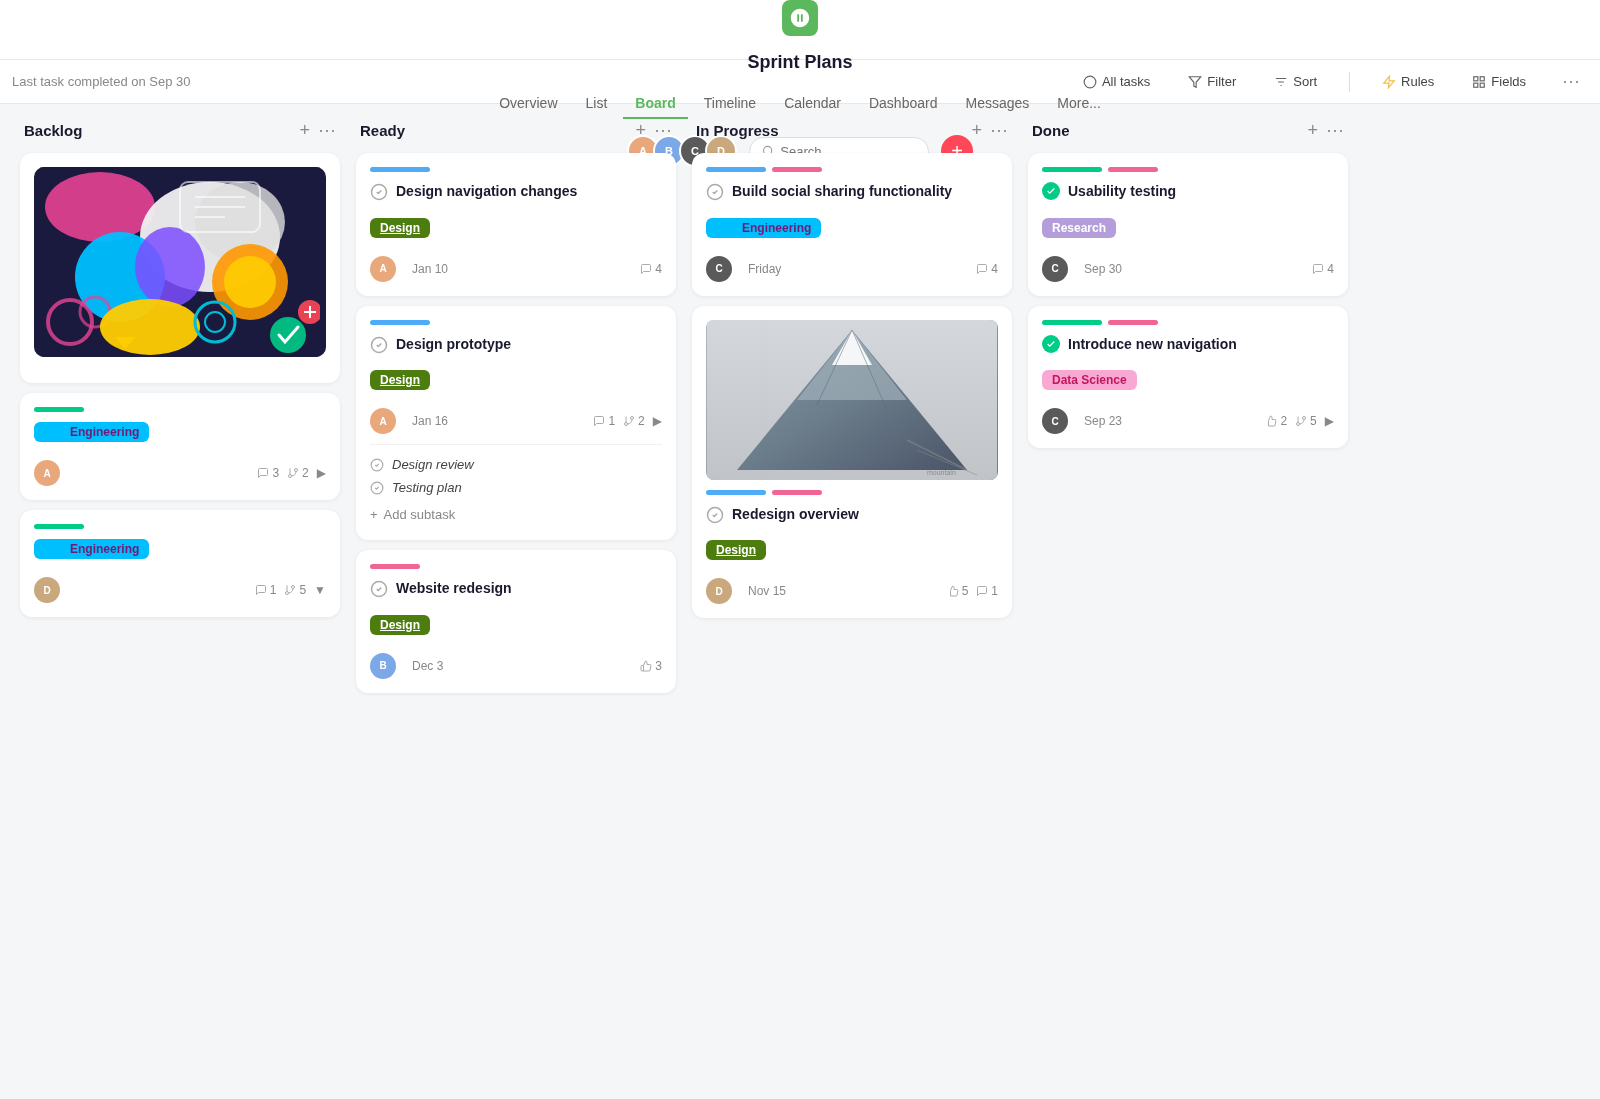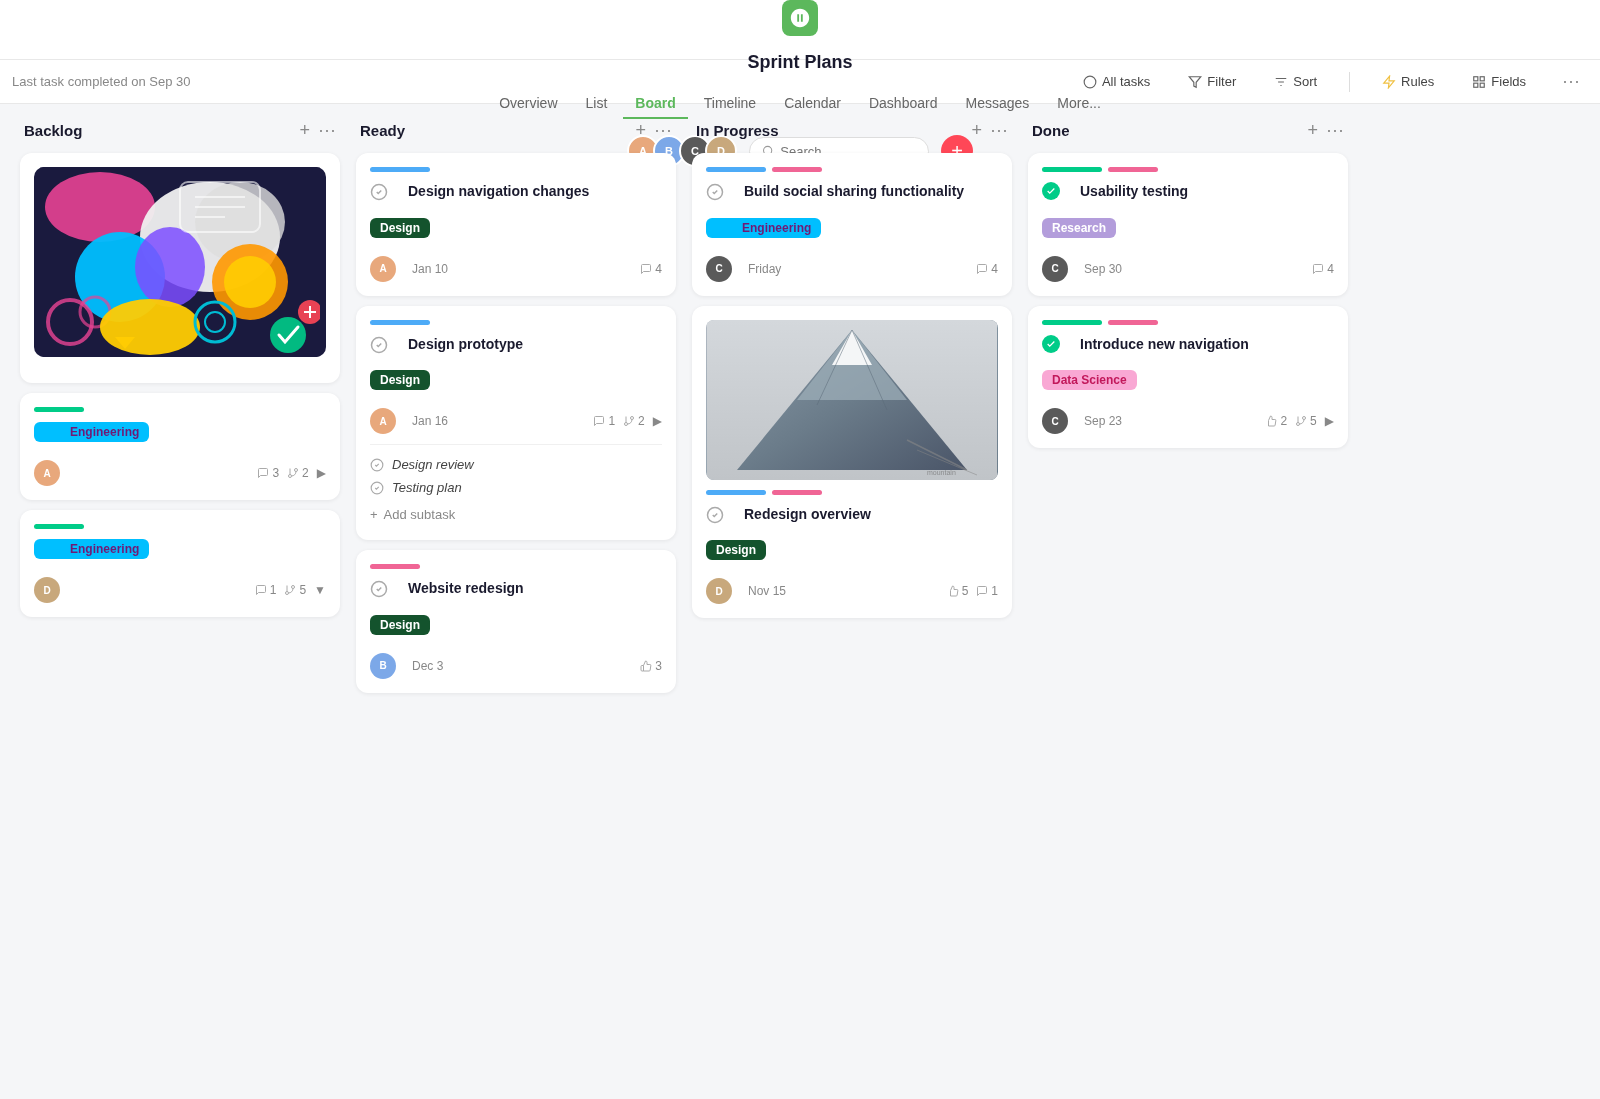--- a/index.html
+++ b/index.html
@@ -41,25 +41,25 @@
     .column-header { display: flex; align-items: center; justify-content: space-between; margin-bottom: 12px; padding: 0 4px; }
     .column-title { font-size: 15px; font-weight: 700; color: #1a1a2e; }
     .column-header-actions { display: flex; align-items: center; gap: 8px; color: #888; }
     .column-header-actions span { cursor: pointer; font-size: 18px; }
 
     
     .card { background: #fff; border-radius: 12px; padding: 14px; margin-bottom: 10px; box-shadow: 0 1px 4px rgba(0,0,0,0.07); }
     .card-color-bars { display: flex; gap: 6px; margin-bottom: 10px; }
     .bar { height: 5px; border-radius: 3px; }
     .card-title { font-size: 14px; font-weight: 600; color: #1a1a2e; margin-bottom: 8px; line-height: 1.4; }
-    .card-check-title { display: flex; align-items: flex-start; gap: 20px; margin-bottom: 8px; }
+    .card-check-title { display: flex; align-items: flex-start; gap: 8px; margin-bottom: 8px; }
     .check-icon { width: 18px; height: 18px; flex-shrink: 0; margin-top: 1px; }
     .tag { display: inline-block; padding: 3px 10px; border-radius: 6px; font-size: 12px; font-weight: 600; margin-bottom: 10px; }
     .tag-engineering { background: #00bfff; color: #701a75; padding-left: 36px; }
-    .tag-design { background: #14532d; color: #fff; }
+    .tag-design { background: #4d7c0f; color: #fff; text-decoration: underline; }
     .tag-research { background: #b39ddb; color: #fff; }
     .tag-data-science { background: #f9a8d4; color: #c2185b; }
     .card-footer { display: flex; align-items: center; justify-content: space-between; margin-top: 8px; }
     .card-footer-left { display: flex; align-items: center; gap: 8px; }
     .footer-avatar { width: 26px; height: 26px; border-radius: 50%; background: #ccc; display: flex; align-items: center; justify-content: center; font-size: 10px; color: #fff; font-weight: 600; overflow: hidden; }
     .footer-avatar.av1 { background: #e8a87c; }
     .footer-avatar.av2 { background: #7ca8e8; }
     .footer-avatar.av3 { background: #5a5a5a; }
     .footer-avatar.av4 { background: #c8a87c; }
     .footer-date { font-size: 12px; color: #888; margin-left: 8px; }

